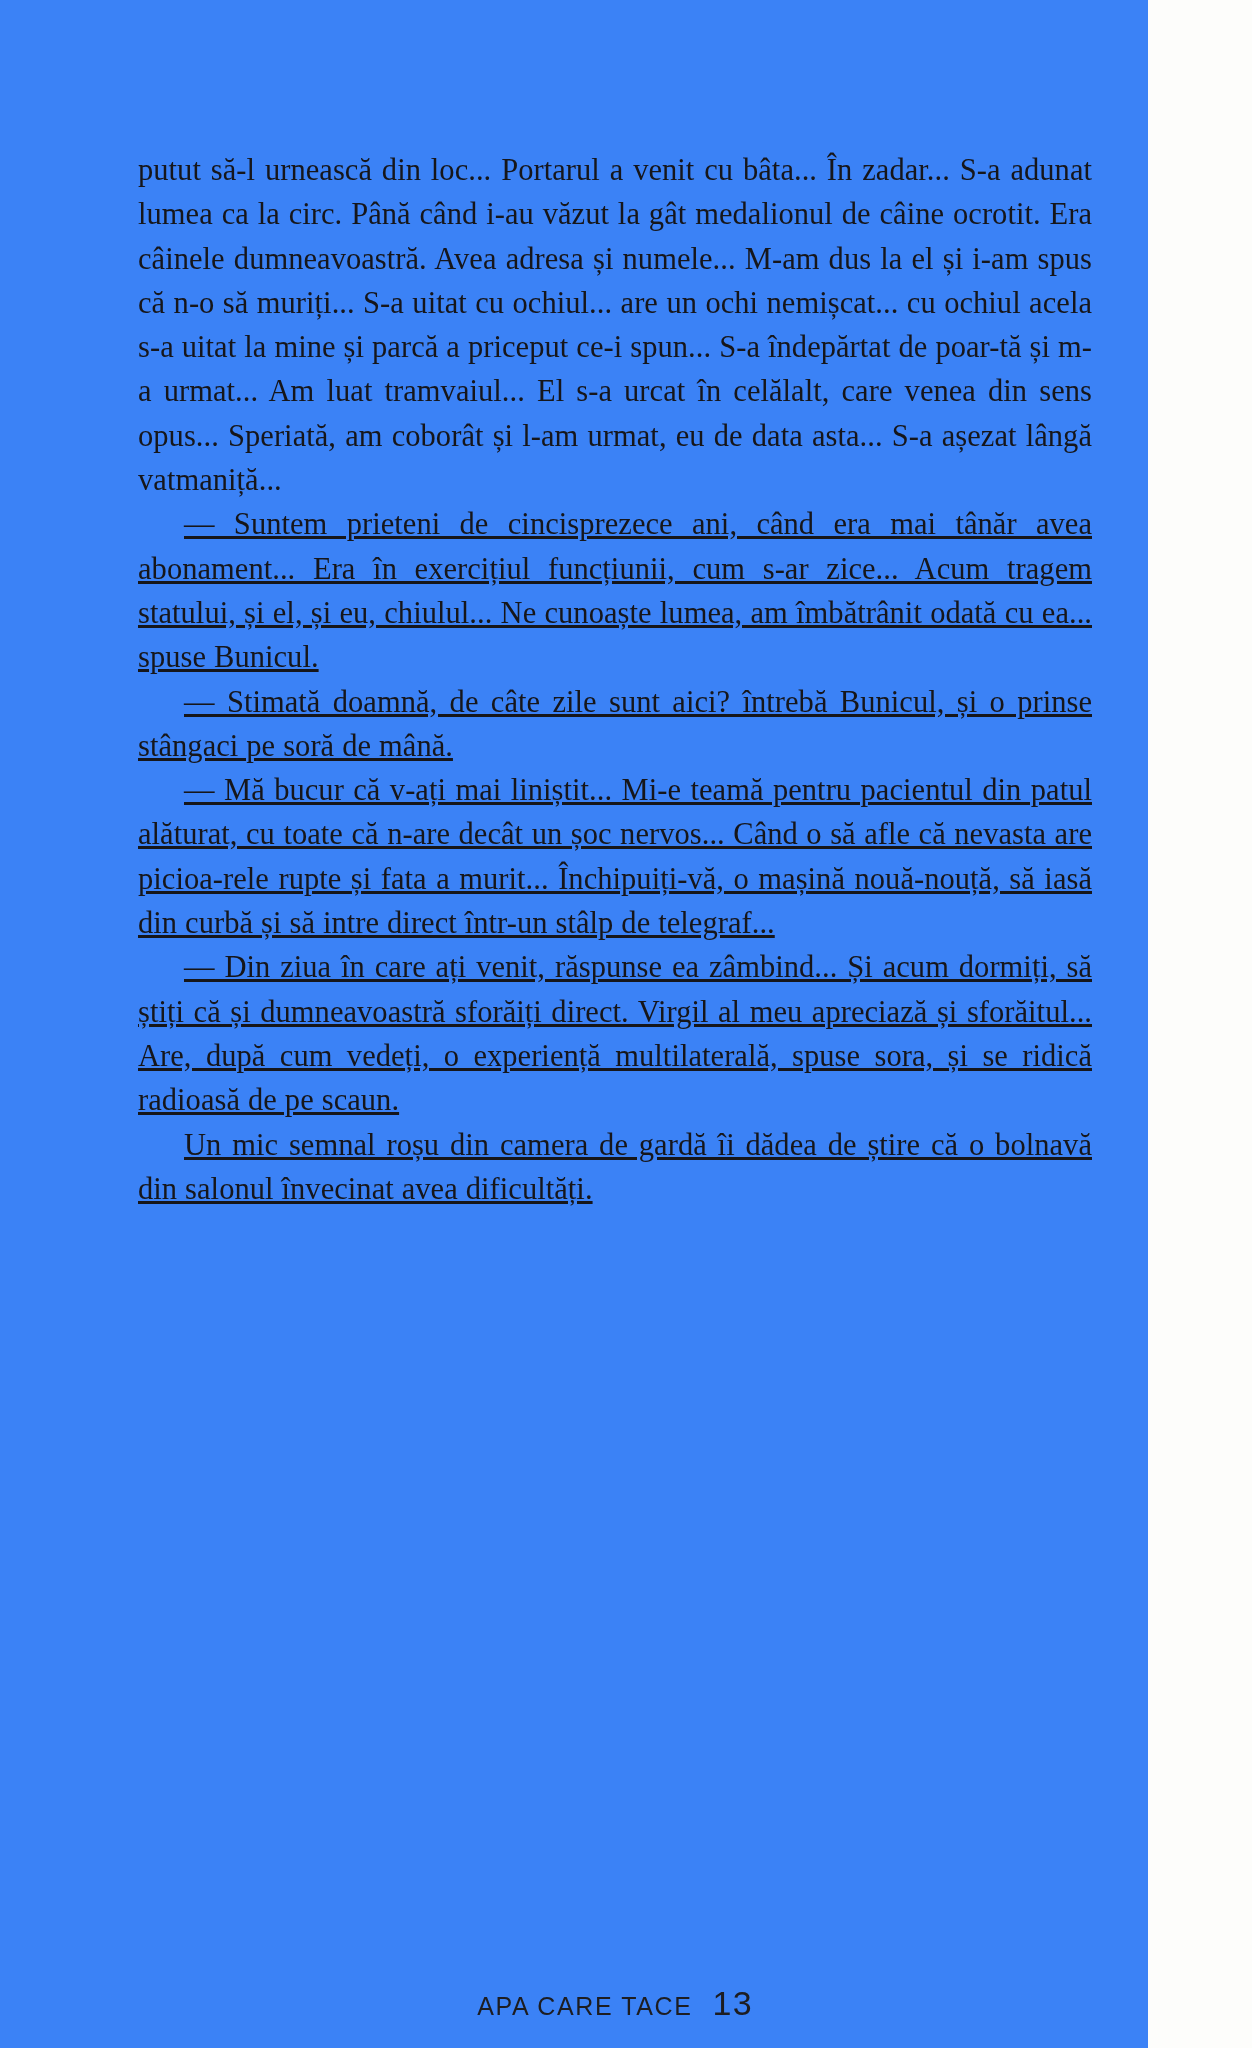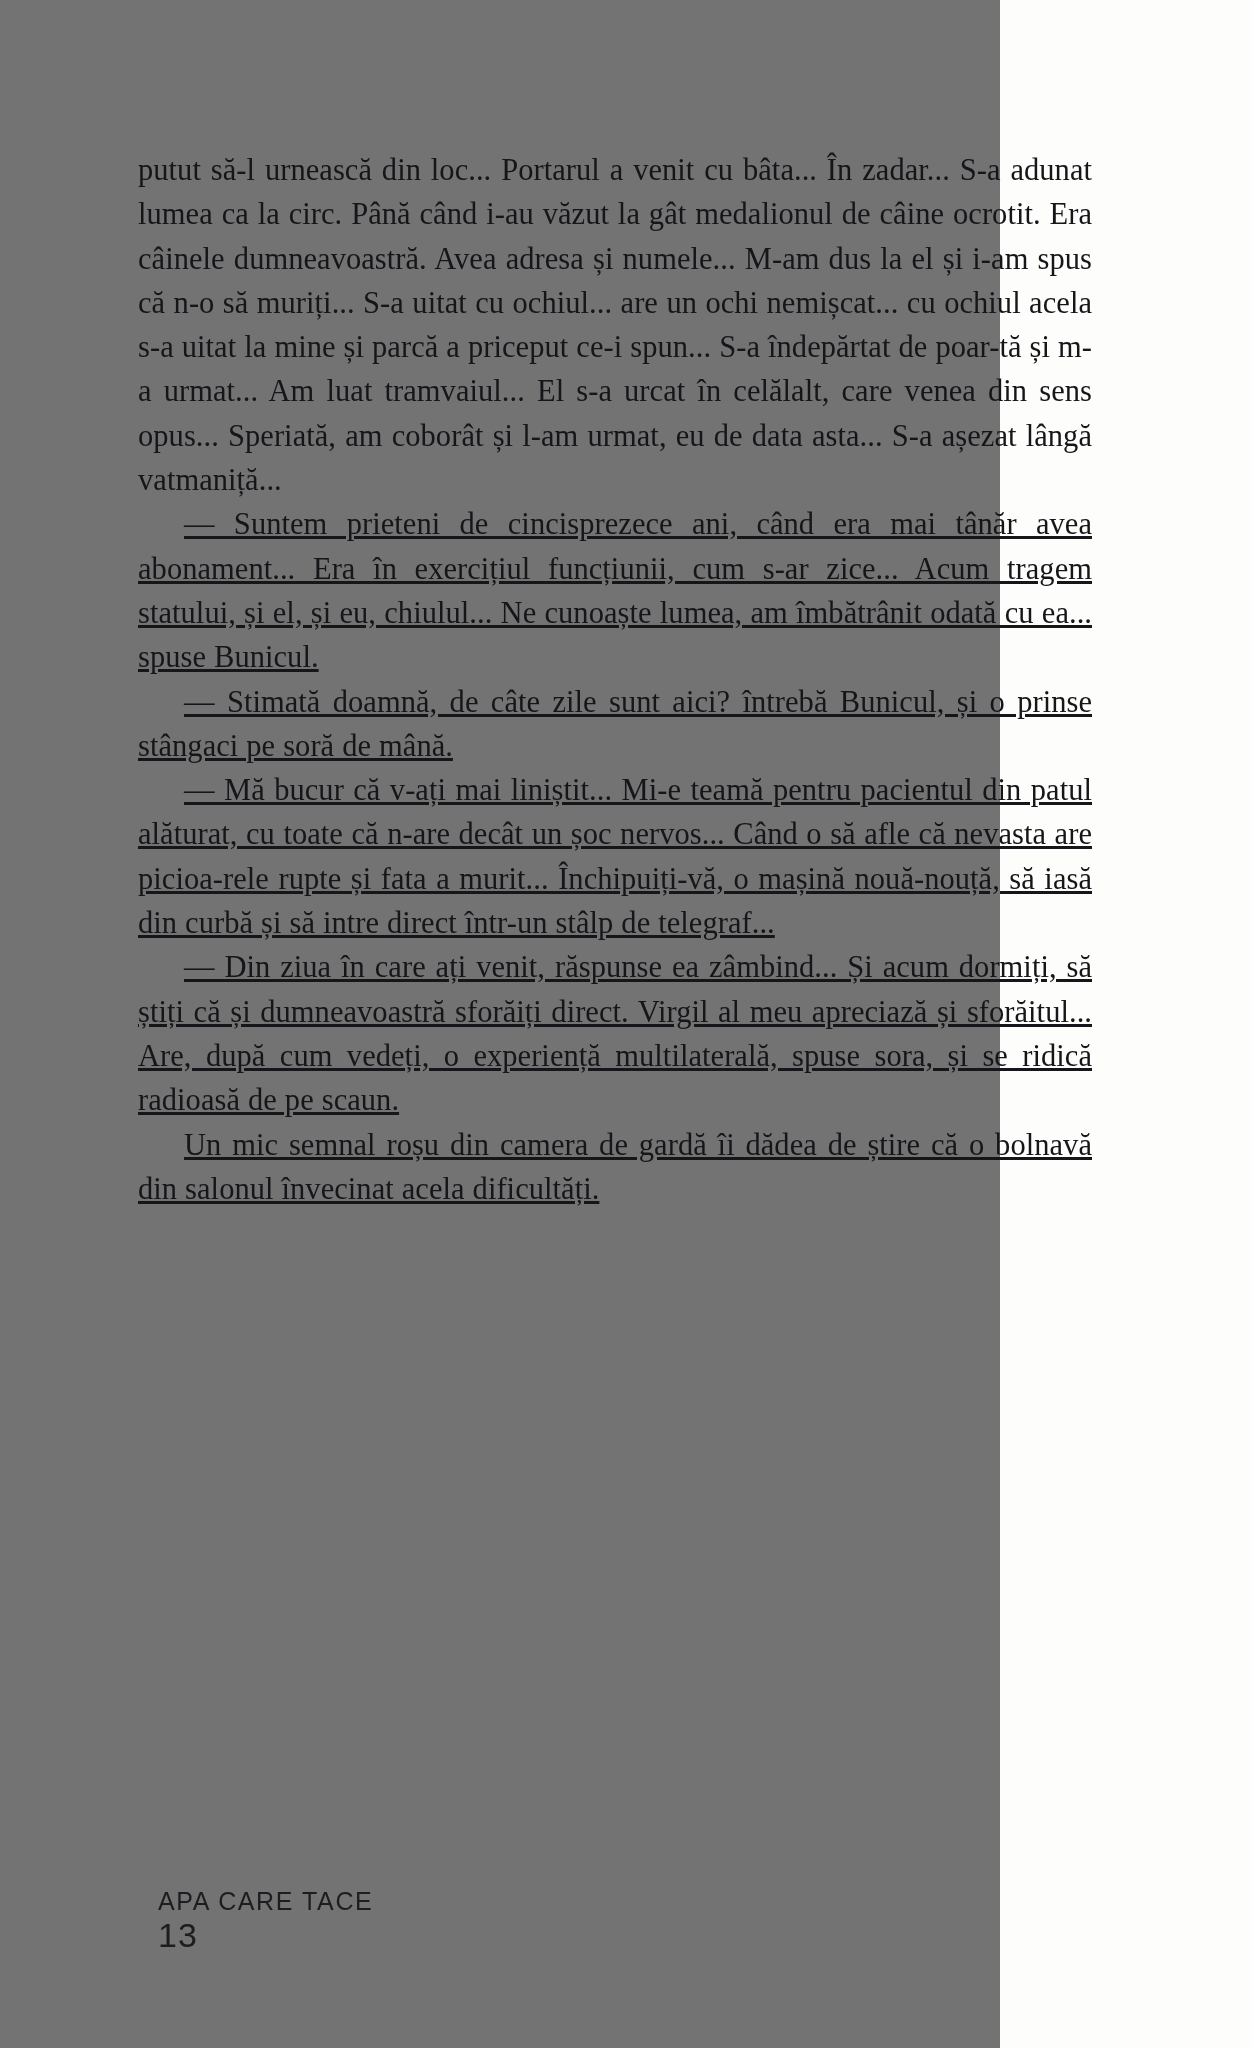--- a/index.html
+++ b/index.html
@@ -12,23 +12,23 @@
     background: #fdfdfb;
     font-family: "Liberation Serif", "DejaVu Serif", serif;
     color: #16161a;
     overflow: hidden;
     position: relative;
   }
 
   .page {
     position: absolute;
     left: 0; top: 0;
-    width: 1000px;
+    width: 1148px;
     height: 2048px;
-    background: #737373;
+    background: #3b82f6;
   }
 
   .textblock {
     position: absolute;
     left: 138px;
     top: 148px;
     width: 954px;
   }
 
   .para {
@@ -53,27 +53,26 @@
     text-decoration: underline;
   }
 
   .gap-before {
     margin-top: 44px;
   }
 
   .footer {
     position: absolute;
     left: 138px;
-    top: 1887px;
+    top: 1984px;
     width: 954px;
     display: flex;
-    justify-content: space-between;
+    justify-content: center;
     align-items: baseline;
     font-family: "Liberation Sans", "DejaVu Sans", sans-serif;
-    flex-direction: column;
   }
 
   .running-head {
     font-size: 25px;
     letter-spacing: 1.6px;
     color: #1d1d21;
     font-weight: 400;
   }
 
   .folio {
@@ -88,21 +87,21 @@
 <body>
 
 <div class="page">
 
   <div class="textblock">
     <p class="para">putut să-l urnească din loc... Portarul a venit cu bâta... În zadar... S-a adunat lumea ca la circ. Până când i-au văzut la gât medalionul de câine ocrotit. Era câinele dumneavoastră. Avea adresa și numele... M-am dus la el și i-am spus că n-o să muriți... S-a uitat cu ochiul... are un ochi nemișcat... cu ochiul acela s-a uitat la mine și parcă a priceput ce-i spun... S-a îndepărtat de poar-tă și m-a urmat... Am luat tramvaiul... El s-a urcat în celălalt, care venea din sens opus... Speriată, am coborât și l-am urmat, eu de data asta... S-a așezat lângă vatmaniță...</p>
     <p class="para indent">— Suntem prieteni de cincisprezece ani, când era mai tânăr avea abonament... Era în exercițiul funcțiunii, cum s-ar zice... Acum tragem statului, și el, și eu, chiulul... Ne cunoaște lumea, am îmbătrânit odată cu ea... spuse Bunicul.</p>
     <p class="para indent">— Stimată doamnă, de câte zile sunt aici? întrebă Bunicul, și o prinse stângaci pe soră de mână.</p>
     <p class="para indent gap-before">— Mă bucur că v-ați mai liniștit... Mi-e teamă pentru pacientul din patul alăturat, cu toate că n-are decât un șoc nervos... Când o să afle că nevasta are picioa-rele rupte și fata a murit... Închipuiți-vă, o mașină nouă-nouță, să iasă din curbă și să intre direct într-un stâlp de telegraf...</p>
     <p class="para indent">— Din ziua în care ați venit, răspunse ea zâmbind... Și acum dormiți, să știți că și dumneavoastră sforăiți direct. Virgil al meu apreciază și sforăitul... Are, după cum vedeți, o experiență multilaterală, spuse sora, și se ridică radioasă de pe scaun.</p>
-    <p class="para indent">Un mic semnal roșu din camera de gardă îi dădea de știre că o bolnavă din salonul învecinat acela dificultăți.</p>
+    <p class="para indent">Un mic semnal roșu din camera de gardă îi dădea de știre că o bolnavă din salonul învecinat avea dificultăți.</p>
   </div>
 
   <div class="footer">
     <span class="running-head">APA CARE TACE</span>
     <span class="folio">13</span>
   </div>
 
 </div>
 
 </body></html>

